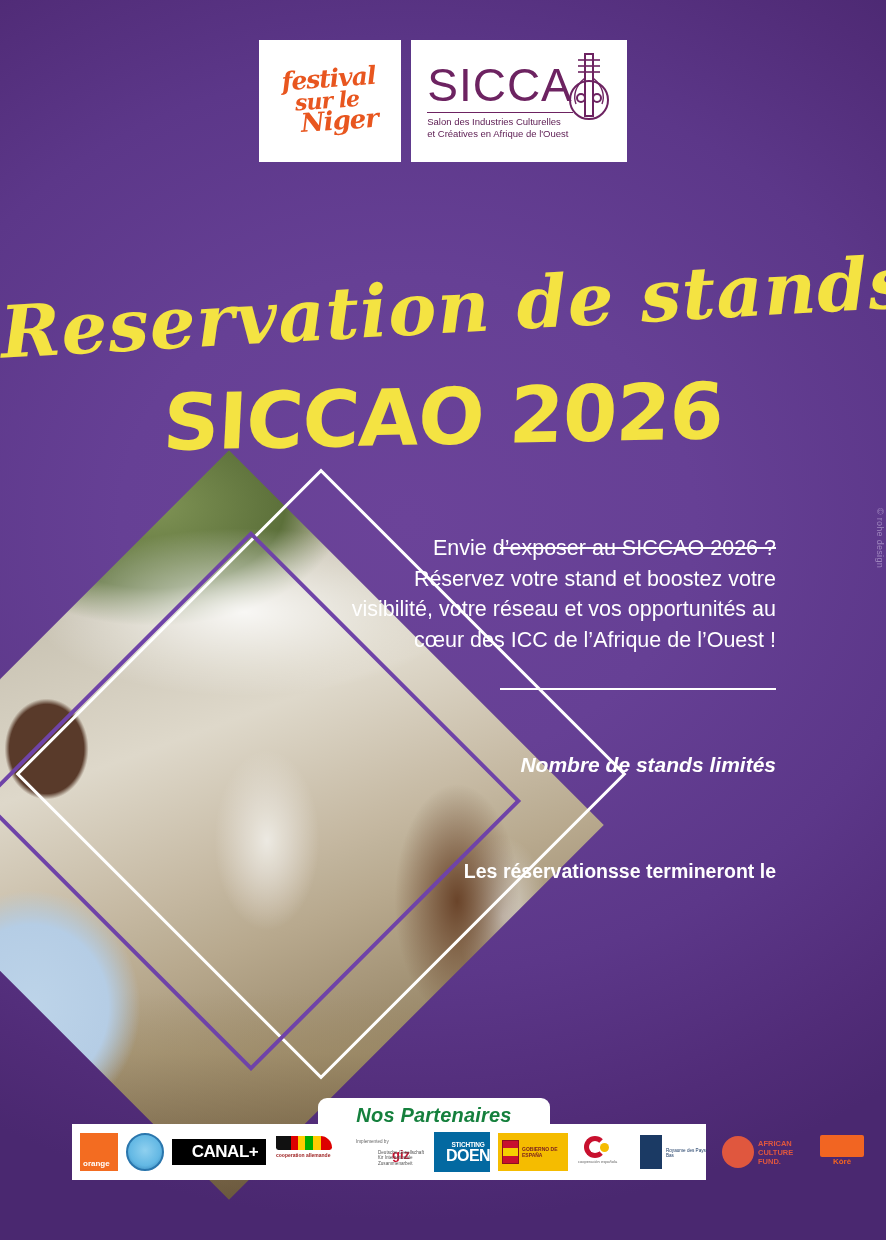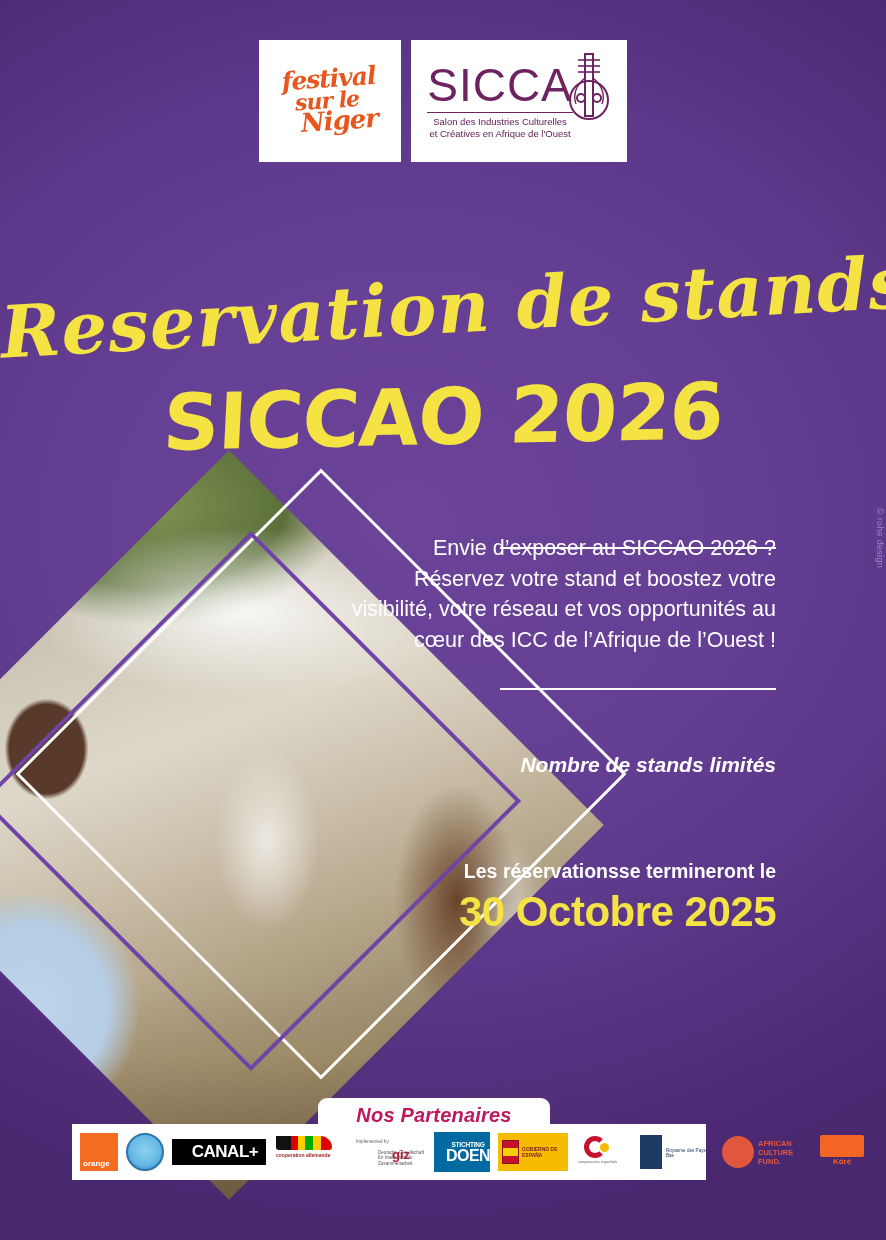--- a/index.html
+++ b/index.html
@@ -64,21 +64,21 @@
   .fsn-l1 { font-size: 25px; letter-spacing: -1px; }
   .fsn-l2 { font-size: 22px; letter-spacing: -1px; margin-left: -6px;}
   .fsn-l3 { font-size: 26px; letter-spacing: -1px; margin-left: 16px;}
 
   .siccao-inner {
     display: flex;
     align-items: center;
     justify-content: center;
     width: 100%;
   }
-  .siccao-left { text-align: center; }
+  .siccao-left { }
   .siccao-word {
     color: #6d2361;
     font-family: "Liberation Sans", sans-serif;
     font-size: 46px;
     font-weight: 400;
     letter-spacing: 1px;
     line-height: 1;
   }
   .siccao-rule {
     height: 1px;
@@ -268,21 +268,21 @@
     width: 232px;
     height: 34px;
     background: #ffffff;
     border-radius: 9px 9px 0 0;
     display: flex;
     align-items: center;
     justify-content: center;
     z-index: 3;
   }
   .partners-tab span {
-    color: #be185d;
+    color: #15803d;
     font-size: 20px;
     font-style: italic;
     font-weight: bold;
     letter-spacing: .2px;
   }
   .partners-strip {
     position: absolute;
     left: 72px;
     top: 1124px;
     width: 634px;
@@ -455,21 +455,20 @@
   <div class="diamond-outline diamond-white"></div>
   <div class="diamond-outline diamond-purple"></div>
 
   <div class="rule rule-top"></div>
   <div class="body-copy">Envie d’exposer au SICCAO 2026 ? Réservez votre stand et boostez votre visibilité, votre réseau et vos opportunités au cœur des ICC de l’Afrique de l’Ouest !</div>
   <div class="rule rule-bottom"></div>
 
   <div class="limited">Nombre de stands limités</div>
 
   <div class="deadline-label">Les réservationsse termineront le</div>
-  <div class="deadline-date">30 Octobre 2025</div>
 
   <div class="credit">© rohe design</div>
 
   <div class="partners-tab">
     <span>Nos Partenaires</span>
   </div>
 
   <div class="partners-strip">
 
     <div class="plogo pl-orange">

